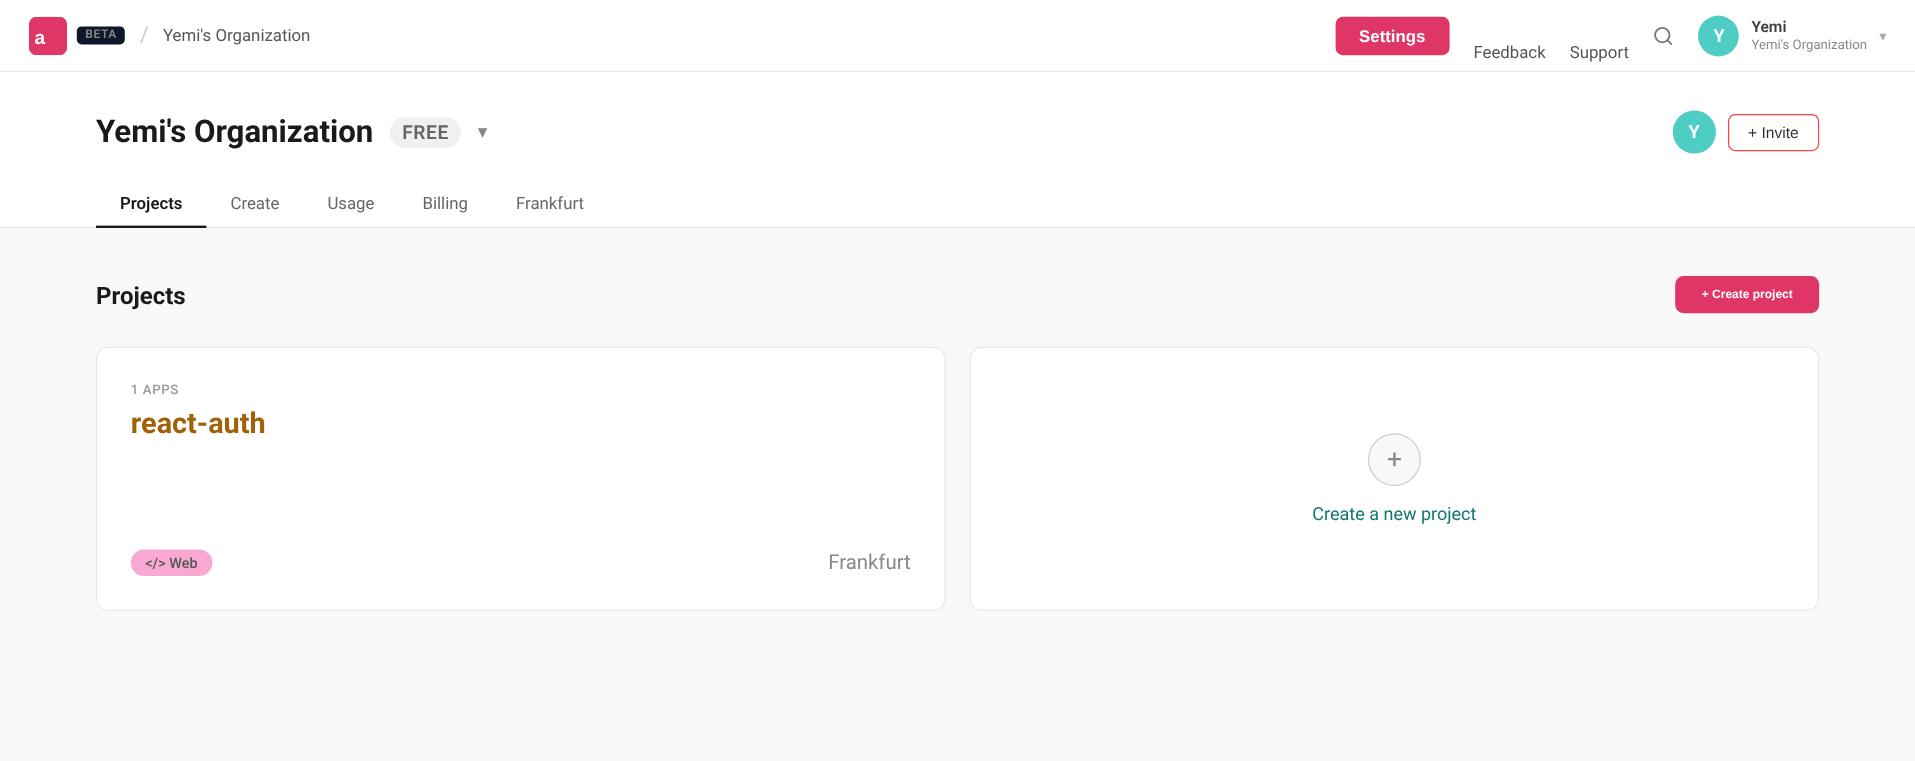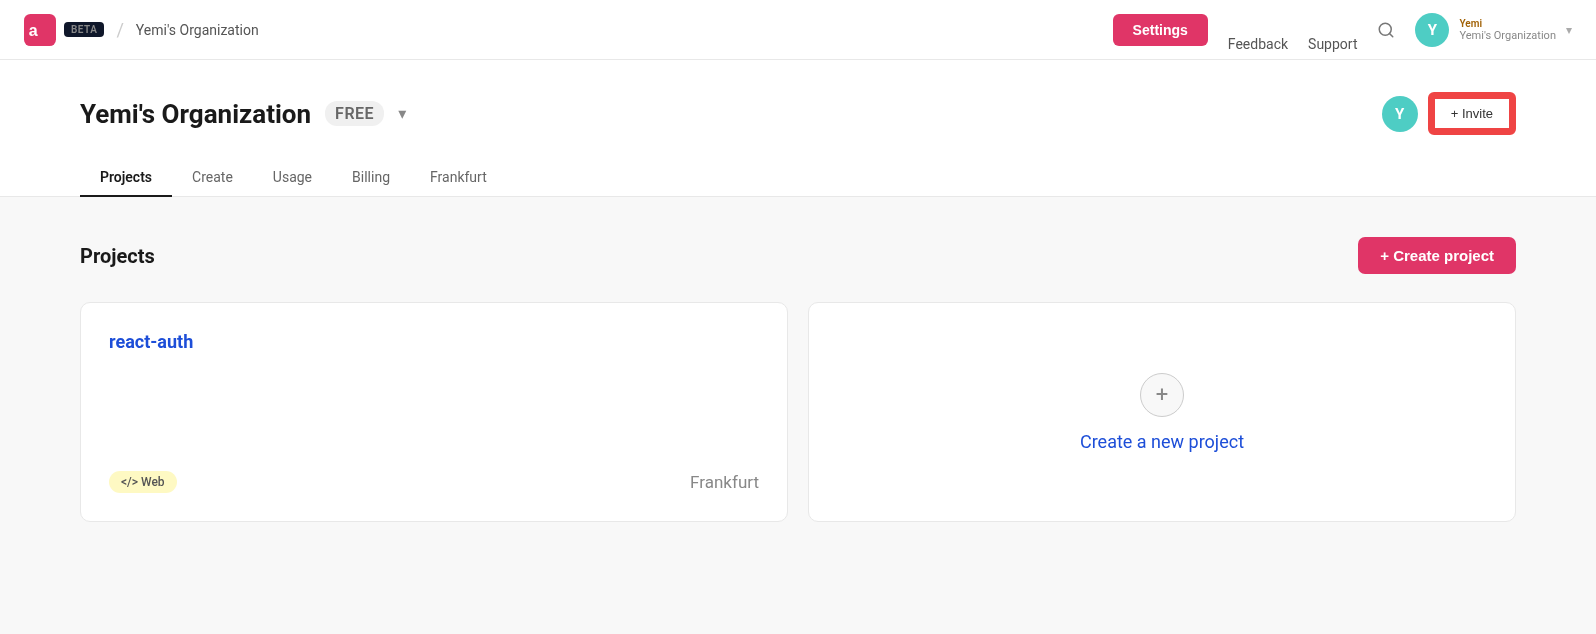--- a/index.html
+++ b/index.html
@@ -104,23 +104,23 @@
       align-items: center;
       justify-content: center;
       font-size: 15px;
       font-weight: 700;
     }
     .user-info {
       display: flex;
       flex-direction: column;
     }
     .user-name {
-      font-size: 10px;
-      font-weight: 600;
-      color: #a16207;
+      font-size: 13px;
+      font-weight: 600;
+      color: #404040;
     }
     .user-org {
       font-size: 11px;
       color: #888;
     }
     .chevron-down {
       color: #aaa;
       font-size: 12px;
     }
 
@@ -173,21 +173,21 @@
       border-radius: 50%;
       background: #4ecdc4;
       color: #fff;
       display: flex;
       align-items: center;
       justify-content: center;
       font-size: 15px;
       font-weight: 700;
     }
     .invite-btn {
-      border: 7px solid #ef4444;
+      border: 1px solid #ef4444;
       background: #fff;
       color: #333;
       padding: 7px 16px;
       border-radius: 6px;
       font-size: 13px;
       cursor: pointer;
       display: flex;
       align-items: center;
       gap: 5px;
     }
@@ -225,21 +225,21 @@
       font-size: 20px;
       font-weight: 700;
       color: #1a1a1a;
     }
     .create-project-btn {
       background: #e03567;
       color: #fff;
       border: none;
       padding: 10px 22px;
       border-radius: 7px;
-      font-size: 15px;
+      font-size: 10px;
       font-weight: 600;
       cursor: pointer;
       display: flex;
       align-items: center;
       gap: 6px;
     }
 
     
     .projects-grid {
       display: grid;
@@ -259,31 +259,31 @@
     }
     .project-apps-count {
       font-size: 11px;
       color: #999;
       font-weight: 500;
       text-transform: uppercase;
       letter-spacing: 0.5px;
       margin-bottom: 8px;
     }
     .project-name {
-      font-size: 18px;
+      font-size: 24px;
       font-weight: 700;
-      color: #1d4ed8;
+      color: #a16207;
     }
     .project-card-footer {
       display: flex;
       align-items: center;
       justify-content: space-between;
     }
     .web-badge {
-      background: #fef9c3;
+      background: #f9a8d4;
       color: #555;
       font-size: 12px;
       padding: 4px 12px;
       border-radius: 14px;
       font-weight: 500;
     }
     .project-region {
       font-size: 17px;
       color: #888;
     }
@@ -307,22 +307,22 @@
       border-radius: 50%;
       border: 1px solid #ccc;
       background: #f8f8f8;
       display: flex;
       align-items: center;
       justify-content: center;
       font-size: 22px;
       color: #888;
     }
     .new-project-label {
-      font-size: 18px;
-      color: #1d4ed8;
+      font-size: 15px;
+      color: #0f766e;
     }
   </style>
 </head>
 <body>
 
 <header class="header">
   <div class="logo-area">
     <div class="logo-icon">
       <svg viewBox="0 0 40 40" fill="none" xmlns="http://www.w3.org/2000/svg">
         <rect width="40" height="40" rx="8" fill="#E03567"></rect>
@@ -377,20 +377,21 @@
 
 <main class="main-content">
   <div class="projects-header-row">
     <h2 class="projects-title">Projects</h2>
     <button class="create-project-btn">+ Create project</button>
   </div>
   <div class="projects-grid">
 
     <div class="project-card">
       <div>
+        <div class="project-apps-count">1 APPS</div>
         <div class="project-name">react-auth</div>
       </div>
       <div class="project-card-footer">
         <span class="web-badge">&lt;/&gt; Web</span>
         <span class="project-region">Frankfurt</span>
       </div>
     </div>
 
     <div class="new-project-card">
       <div class="new-project-plus">+</div>

